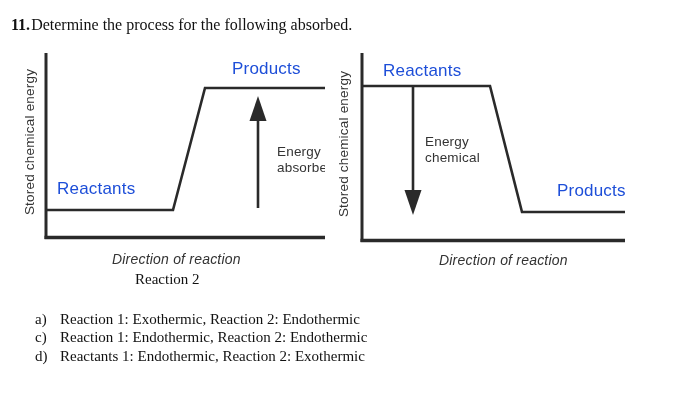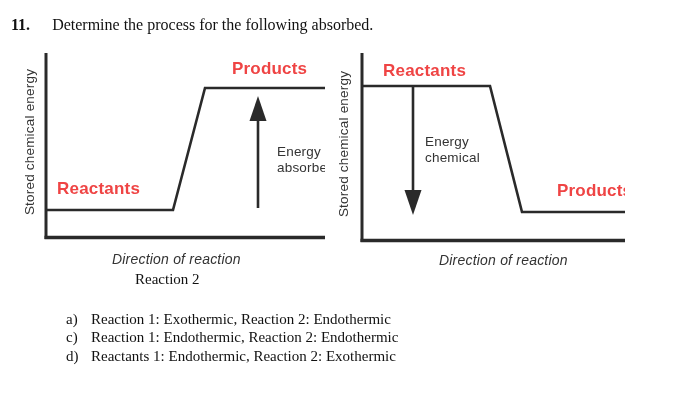--- a/index.html
+++ b/index.html
@@ -12,21 +12,21 @@
     overflow: hidden;
     font-family: "Liberation Serif", serif;
     color: #111111;
   }
   .title {
     position: absolute;
     left: 11px; top: 16px;
     font-size: 16px;
     white-space: nowrap;
   }
-  .qnum { font-weight: bold; margin-right: 22px; }
+  .qnum { font-weight: bold; margin-right: 1px; }
 
   figure.diagram {
     position: absolute;
     top: 50px;
     height: 218px;
     overflow: hidden;
     font-family: "Liberation Sans", sans-serif;
     color: #333333;
   }
   .d1 { left: 0; width: 325px; }
@@ -39,22 +39,22 @@
     font-size: 13.5px;
     letter-spacing: 0.2px;
     transform: translate(-50%, -50%) rotate(-90deg);
   }
   .d1 .ylabel { left: 29px; top: 92px; }
   .d2 .ylabel { left: 13px; top: 94px; }
 
   .lvl {
     position: absolute;
     font-size: 17px;
-    font-weight: 700;
-    color: #ef4444;
+    font-weight: 400;
+    color: #1d4ed8;
     white-space: nowrap;
     letter-spacing: 0.2px;
   }
   .reactants1 { left: 57px;  top: 129px; }
   .products1  { left: 232px; top: 9px; }
   .reactants2 { left: 53px;  top: 11px; }
   .products2  { left: 227px; top: 131px; }
 
   .arrowlbl {
     position: absolute;
@@ -84,21 +84,21 @@
   }
   .cap1 { left: 135px; top: 271px; }
   .cap2 { left: 439px; top: 273px; }
 
   .options {
     position: absolute;
     left: 35px; top: 310px;
     font-size: 15px;
     line-height: 18.4px;
   }
-  .opt { white-space: nowrap; margin-left: 31px; }
+  .opt { white-space: nowrap; }
   .opt .letter { display: inline-block; width: 25px; }
 
   .stroke { stroke: #2a2a2a; fill: none; }
   .filldark { fill: #2a2a2a; stroke: none; }
 </style>
 </head>
 <body>
 
 <div class="page">
 

